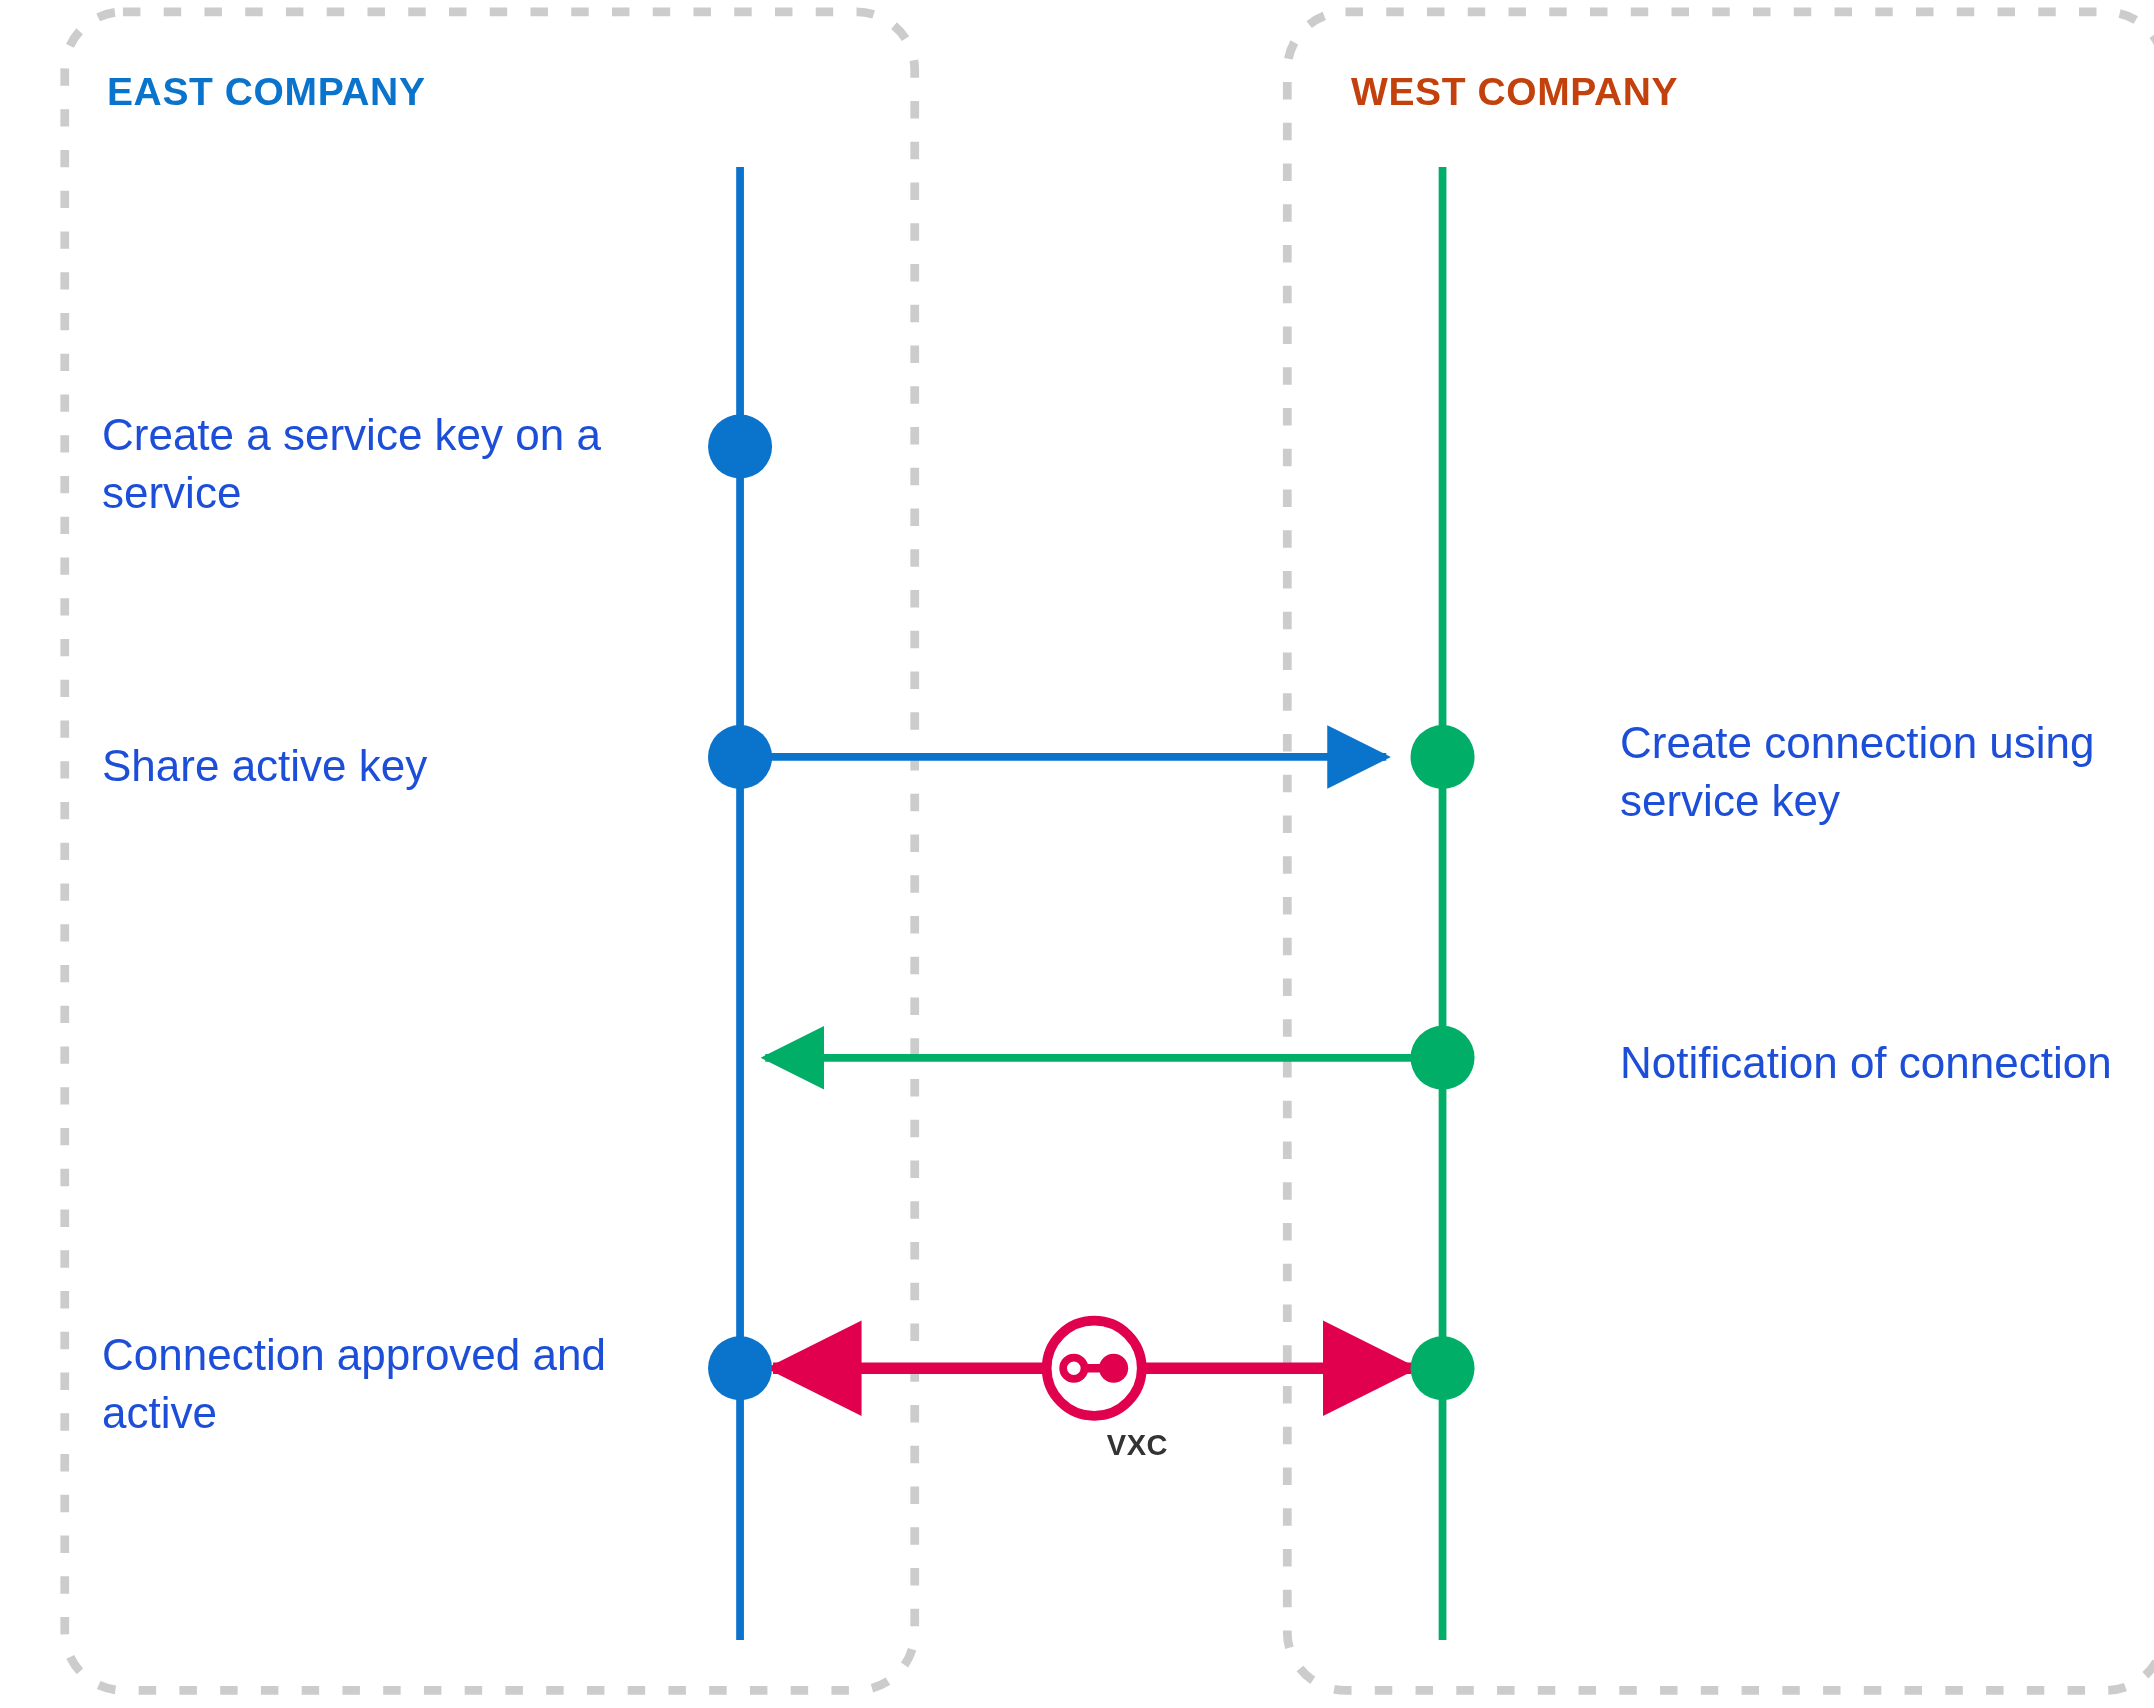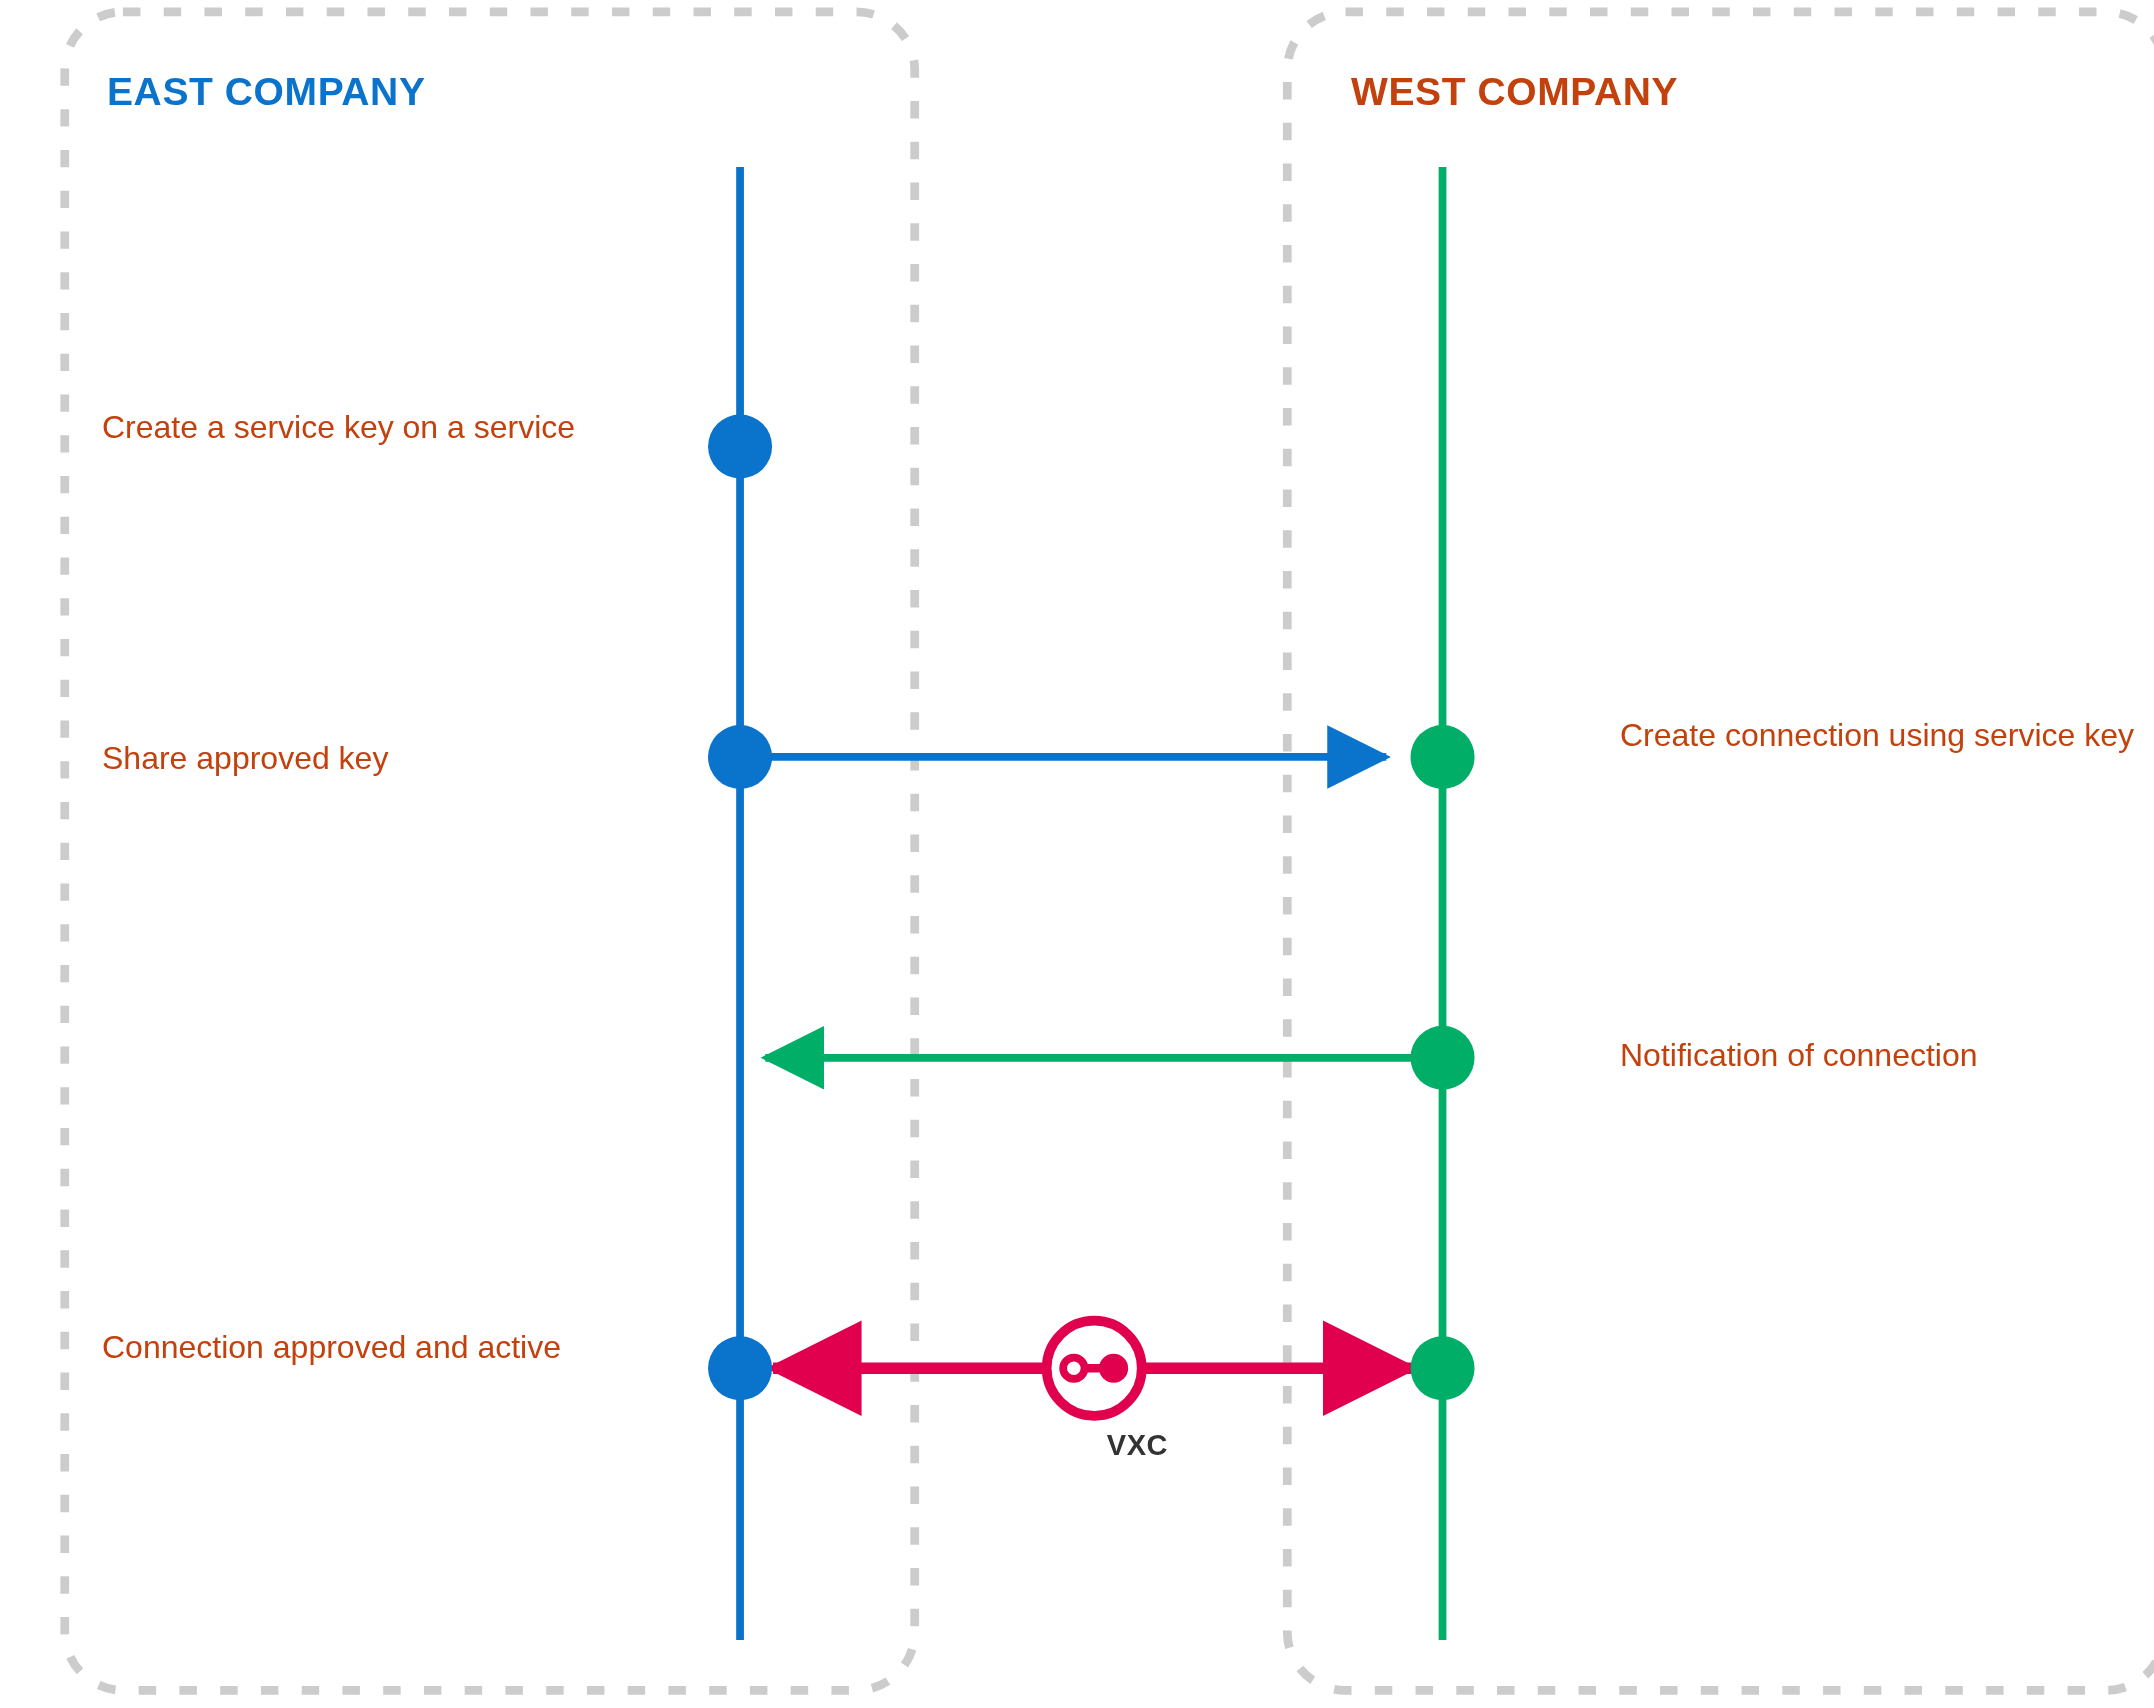--- a/index.html
+++ b/index.html
@@ -2,21 +2,21 @@
 <html><head>
 <meta charset="utf-8">
 <style>
   html,body{margin:0;padding:0;background:#ffffff;}
   body{font-family:"Liberation Sans",sans-serif;}
   #canvas{position:relative;width:2154px;height:1709px;background:#fff;overflow:hidden;margin-left:24px;}
   svg#diagram{position:absolute;left:0;top:0;width:2154px;height:1709px;}
   .lane-title{position:absolute;font-weight:bold;font-size:39px;letter-spacing:0.6px;white-space:nowrap;}
   #east-title{left:83px;top:70px;}
   #west-title{left:1327px;top:70px;}
-  .step-label{position:absolute;font-size:32px;line-height:1.32;color:#c2410c;}
+  .step-label{position:absolute;font-size:44px;line-height:1.32;color:#1d4ed8;}
   .label-left{text-align:left;}
   .label-right{text-align:left;}
   #label-step1{left:78px;top:406px;width:543px;}
   #label-step2{left:78px;top:737px;width:543px;}
   #label-step3{left:1596px;top:1034px;width:582px;}
   #label-step2r{left:1596px;top:714px;width:524px;}
   #label-step4{left:78px;top:1326px;width:543px;}
   #vxc-caption{position:absolute;left:998px;top:1429px;width:146px;text-align:right;
                font-size:29px;color:#333333;letter-spacing:0.5px;font-weight:bold;}
 </style>
@@ -64,21 +64,21 @@
 
     <circle cx="1462" cy="780" r="33" fill="#00ae68"></circle>
     <circle cx="1462" cy="1090" r="33" fill="#00ae68"></circle>
     <circle cx="1462" cy="1410" r="33" fill="#00ae68"></circle>
   </svg>
 
   <div id="east-title" class="lane-title" style="color:#0a73cc;">EAST COMPANY</div>
   <div id="west-title" class="lane-title" style="color:#c2410c;">WEST COMPANY</div>
 
   <div id="label-step1" class="step-label label-left">Create a service key on a service</div>
-  <div id="label-step2" class="step-label label-left">Share approved key</div>
+  <div id="label-step2" class="step-label label-left">Share active key</div>
   <div id="label-step2r" class="step-label label-right">Create connection using service key</div>
   <div id="label-step3" class="step-label label-right">Notification of connection</div>
   <div id="label-step4" class="step-label label-left">Connection approved and active</div>
 
   <div id="vxc-caption">VXC</div>
 
 </div>
 
 
 </body></html>

